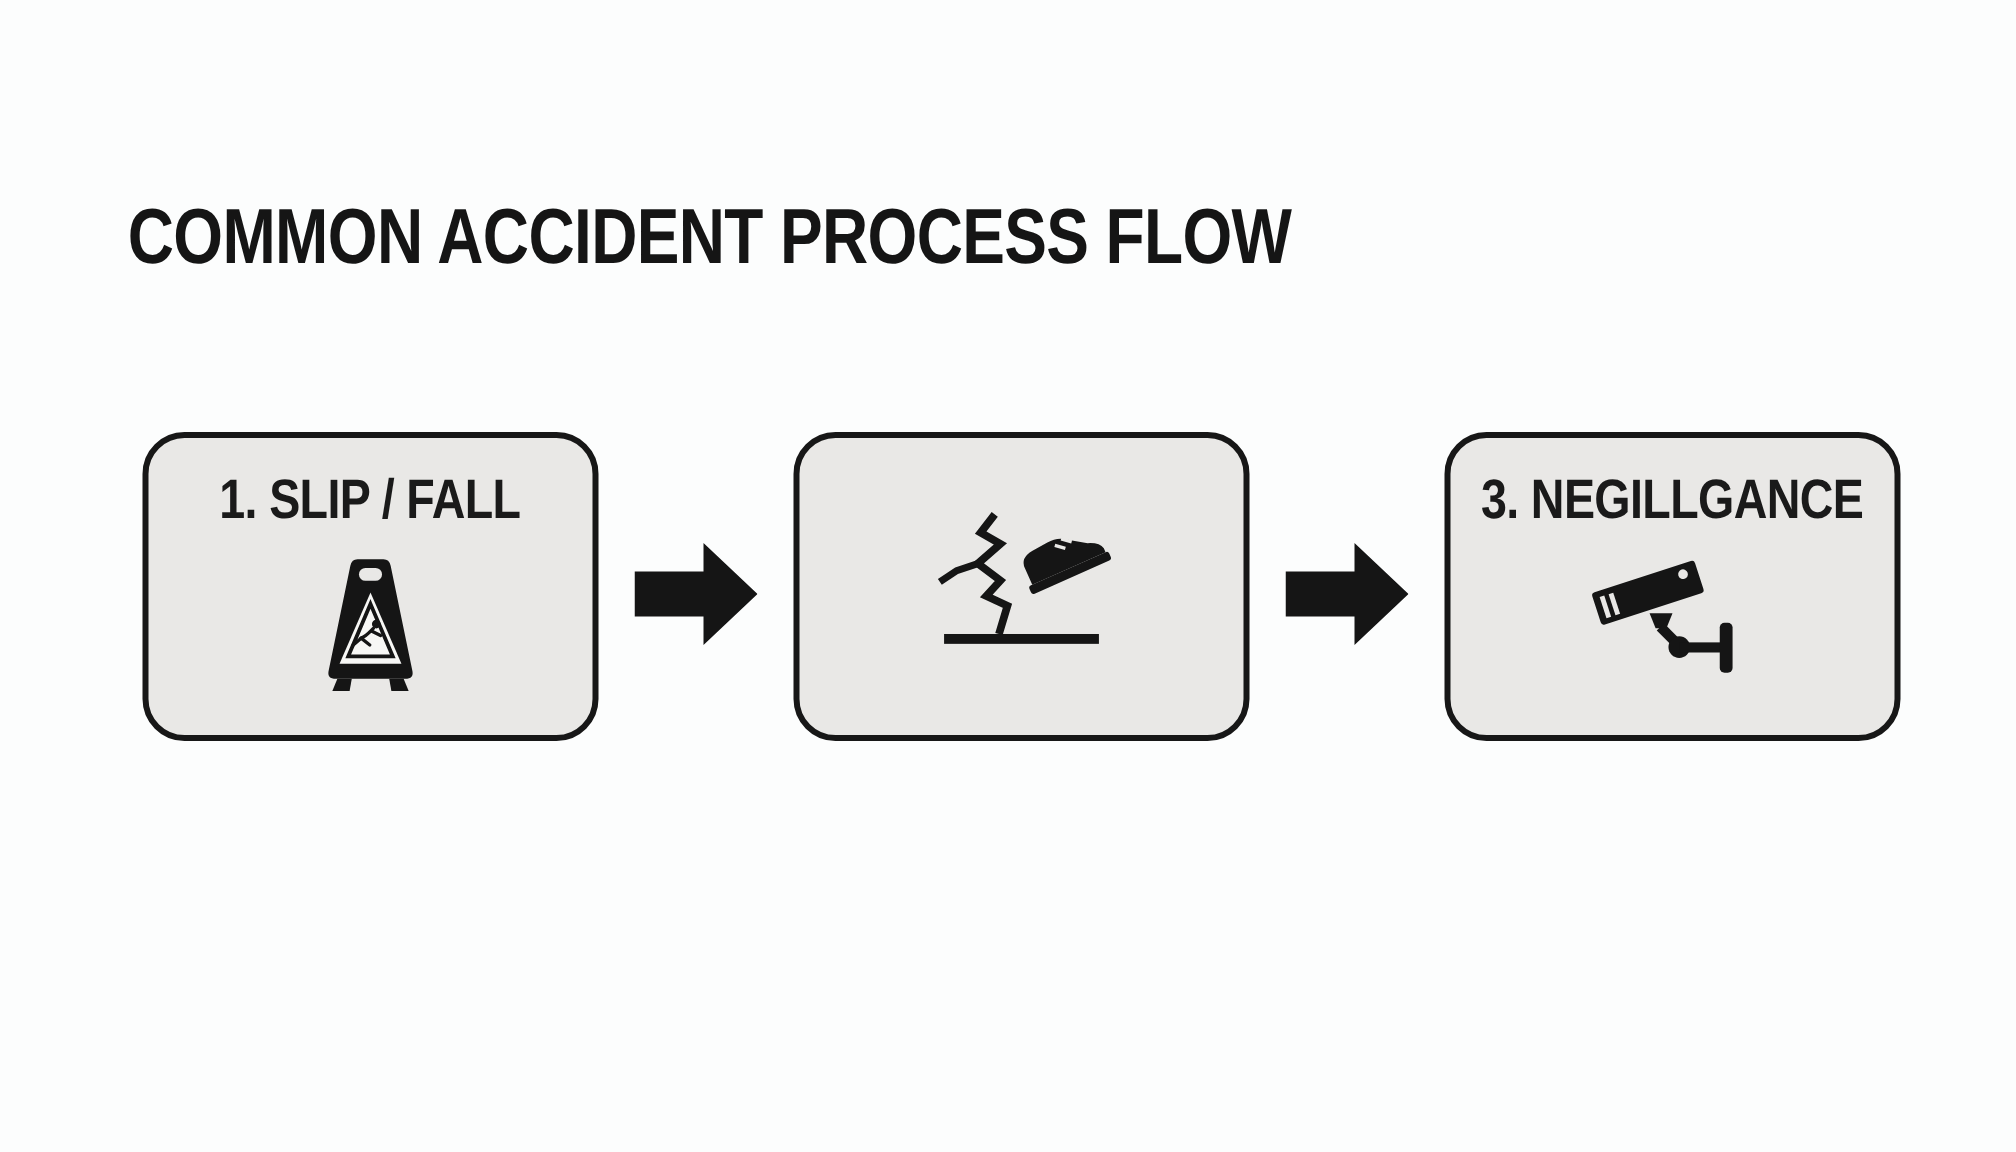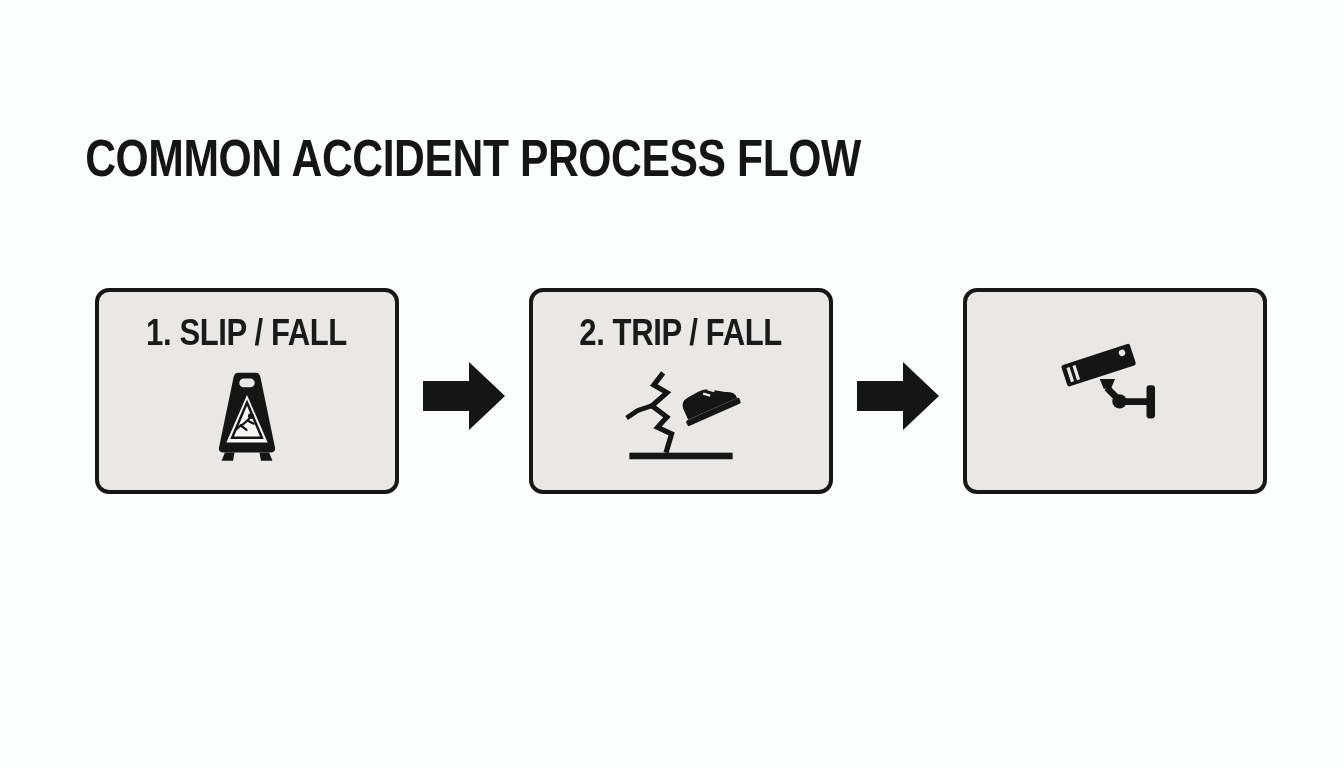--- a/index.html
+++ b/index.html
@@ -37,21 +37,21 @@
     height: 206px;
     display: flex;
     align-items: center;
   }
   .step-box {
     width: 304px;
     height: 206px;
     box-sizing: border-box;
     background: #e9e8e6;
     border: 4px solid #171717;
-    border-radius: 14px;
+    border-radius: 28px;
     display: flex;
     flex-direction: column;
     align-items: center;
   }
   .step-label {
     margin-top: 22px;
     height: 38px;
     line-height: 38px;
     text-align: center;
     white-space: nowrap;
@@ -111,42 +111,42 @@
         <polygon points="63,87 73,87 76.5,95.5 64.5,95.5" fill="#151515"></polygon>
       </svg>
     </div>
   </div>
 
   <svg class="arrow" viewBox="0 0 82 72" aria-hidden="true">
     <polygon points="0,21 46,21 46,2 82,36 46,70 46,51 0,51" fill="#151515"></polygon>
   </svg>
 
   <div class="step-box">
-    <div class="step-label">
-      <span>2. TRIP / FALL</span>
-    </div>
     <div class="step-icon">
       <svg width="122" height="94" viewBox="0 0 130 100" aria-hidden="true">
         <rect x="10" y="88" width="110" height="7" fill="#151515"></rect>
         <polyline points="46,3 36,16 50,24 34,38 50,50 40,61 55,68 49,88" fill="none" stroke="#151515" stroke-width="5.5"></polyline>
         <polyline points="34,38 19,43 7,51" fill="none" stroke="#151515" stroke-width="5"></polyline>
         <g transform="translate(58,30) rotate(-24)">
           <path d="M4,22 L4,14 Q4,6 14,5 L26,4 Q34,3 40,8 L52,16 Q60,19 61,24 L61,27 L4,27 Z" fill="#151515"></path>
           <rect x="1" y="27" width="62" height="6.5" rx="2" fill="#151515"></rect>
           <path d="M30,8 L36,13 M36,5.5 L42,10.5" stroke="#e9e8e6" stroke-width="2.4" fill="none"></path>
         </g>
       </svg>
     </div>
   </div>
 
   <svg class="arrow" viewBox="0 0 82 72" aria-hidden="true">
     <polygon points="0,21 46,21 46,2 82,36 46,70 46,51 0,51" fill="#151515"></polygon>
   </svg>
 
   <div class="step-box">
+    <div class="step-label">
+      <span>3. NEGILLGANCE</span>
+    </div>
     <div class="step-icon">
       <svg width="122" height="90" viewBox="0 0 130 100" aria-hidden="true">
         <g transform="rotate(-18 45 30)">
           <rect x="8" y="14" width="80" height="25" rx="2.5" fill="#151515"></rect>
           <circle cx="77" cy="21.5" r="3.6" fill="#e9e8e6"></circle>
           <rect x="13" y="18.5" width="3.6" height="16.5" fill="#e9e8e6"></rect>
           <rect x="20" y="18.5" width="3.6" height="16.5" fill="#e9e8e6"></rect>
         </g>
         <polygon points="48,41 65,41 60.5,52 52.5,52" fill="#151515"></polygon>
         <line x1="56" y1="51" x2="68" y2="63" stroke="#151515" stroke-width="7.5"></line>

